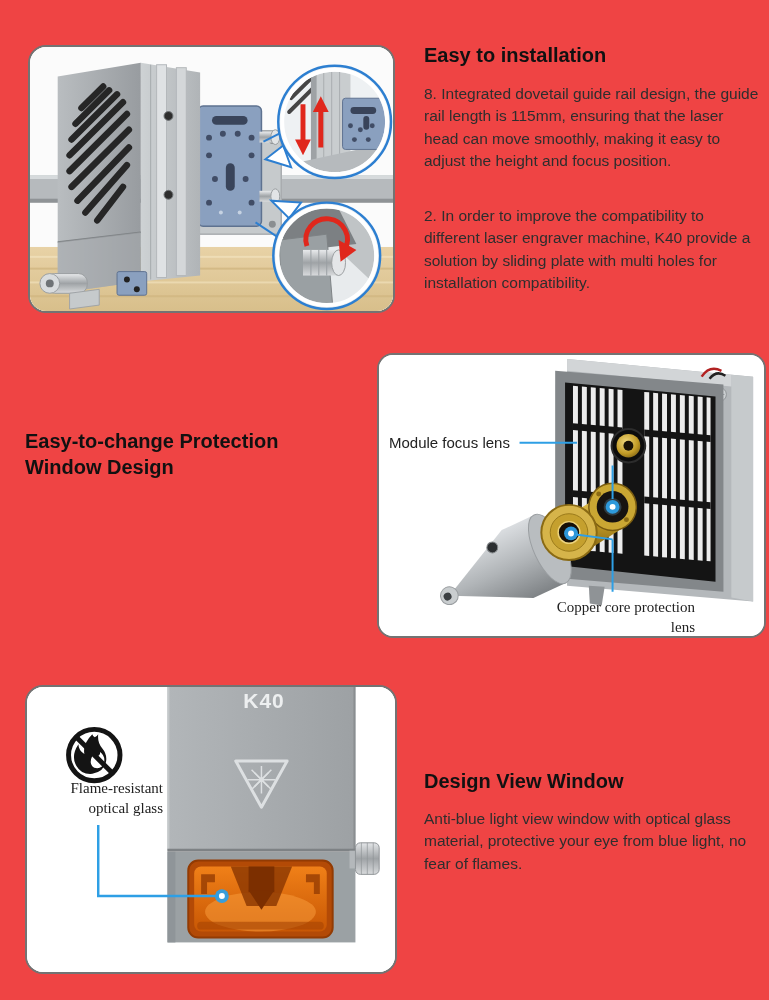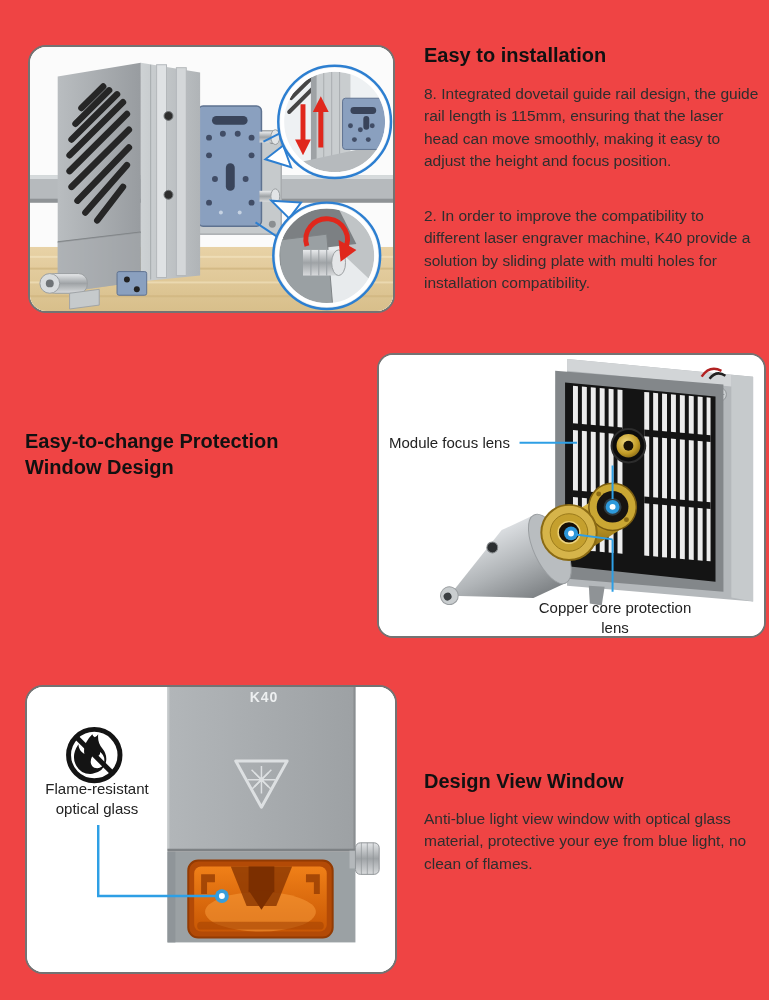--- a/index.html
+++ b/index.html
@@ -11,23 +11,23 @@
     position:absolute;background:#fff;border:2px solid #737373;
     box-sizing:border-box;overflow:hidden;
   }
   .panel svg{position:absolute;left:0;top:0;width:100%;height:100%;}
   .h2{font-weight:bold;font-size:20px;line-height:1.3;color:#111;margin:0;}
   .body-text{font-size:15.5px;line-height:1.45;color:#2e2e2e;margin:0;}
   .textblock{position:absolute;}
   .img-label{
     position:absolute;font-size:15px;line-height:1.3;color:#222;
   }
-  .img-label.center{text-align:center;}
+  .img-label.center{text-align:right;font-family:Liberation Serif, serif;}
   .model-label{
-    position:absolute;font-weight:bold;font-size:14px;color:#edeff0;
+    position:absolute;font-weight:bold;font-size:21px;color:#edeff0;
     text-align:center;letter-spacing:1px;
   }
 </style>
 </head>
 <body>
 
 <div class="page">
 
   <div class="panel" style="left:28px;top:45px;width:367px;height:268px;border-radius:18px;">
     <svg viewBox="0 0 367 268" preserveAspectRatio="none">
@@ -386,16 +386,16 @@
         <circle cx="197" cy="212" r="7" fill="#2e9fe5" opacity=".95"></circle>
           <circle cx="197" cy="212" r="3" fill="#fff"></circle>
       </g>
     </svg>
     <div class="model-label" style="left:142px;top:2px;width:190px;">K40</div>
     <div class="img-label center" style="left:4px;top:92px;width:132px;">Flame-resistant optical glass</div>
   </div>
 
   <div class="textblock" style="left:424px;top:768px;width:340px;">
     <h2 class="h2">Design View Window</h2>
-    <p class="body-text" style="margin-top:14px;">Anti-blue light view window with optical glass material, protective your eye from blue light, no clean of flames.</p>
+    <p class="body-text" style="margin-top:14px;">Anti-blue light view window with optical glass material, protective your eye from blue light, no fear of flames.</p>
   </div>
 
 </div>
 
 </body></html>

